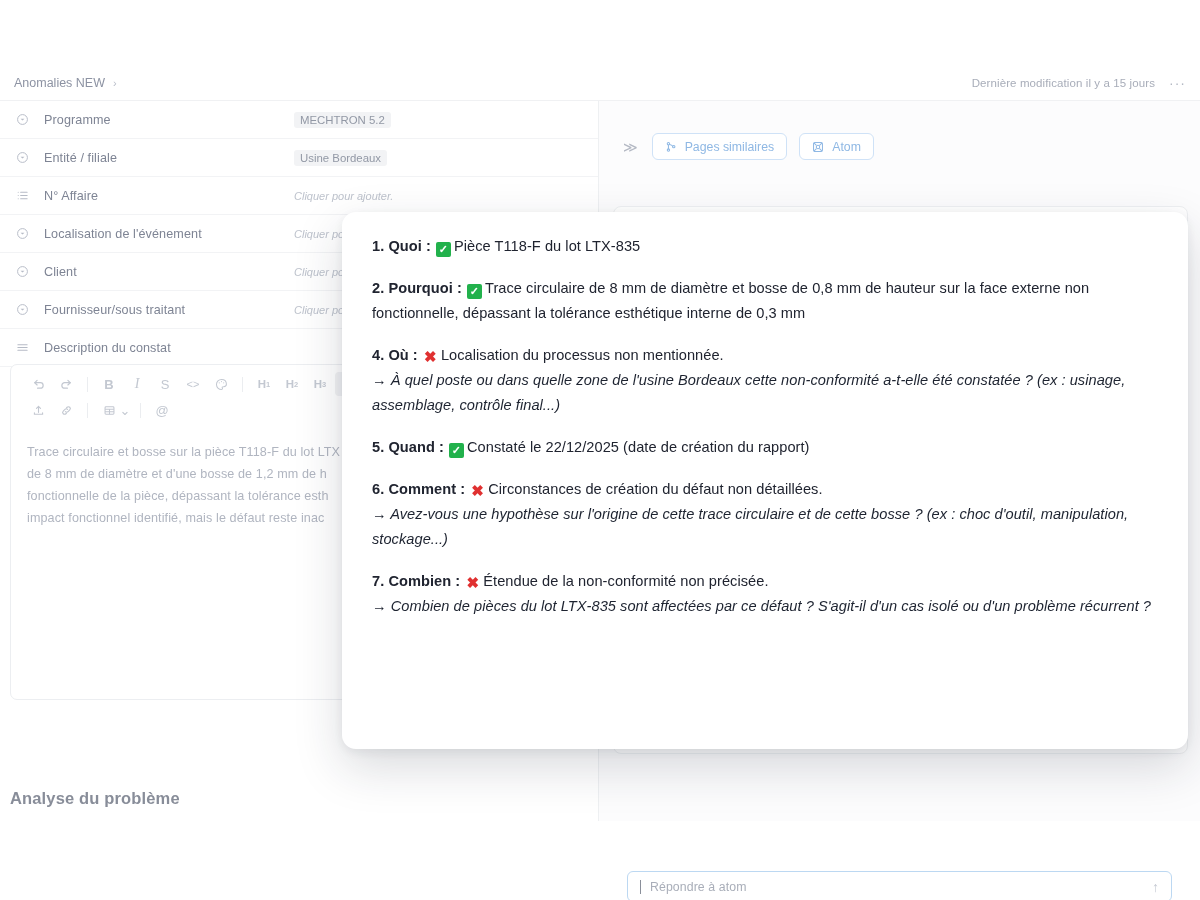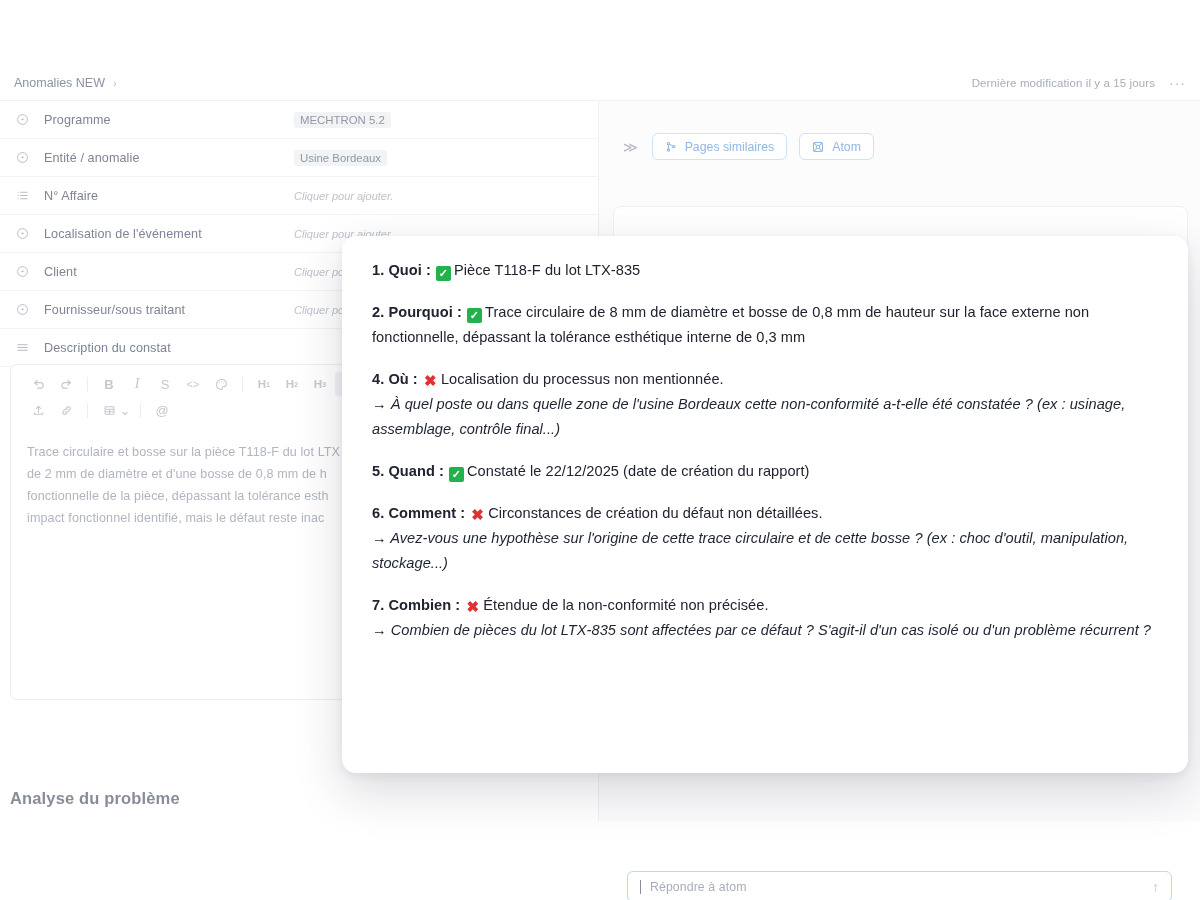--- a/index.html
+++ b/index.html
@@ -102,21 +102,21 @@
     display: flex; align-items: center; padding: 0 12px;
   }
   .reply-caret {
     width: 1px; height: 14px; background: #8a8f9a; margin-right: 1px;
   }
   .reply-ph { font-size: 12.3px; color: #a9aeb9; letter-spacing: .1px; margin-left: 8px; }
   .send-arrow { margin-left: auto; color: #c3c8d1; font-size: 14px; }
 
   
   .modal {
-    position: absolute; left: 342px; top: 236px; width: 846px; height: 537px;
+    position: absolute; left: 342px; top: 212px; width: 846px; height: 537px;
     background: #ffffff; border-radius: 14px;
     box-shadow: 0 18px 48px rgba(30,38,55,.17), 0 3px 10px rgba(30,38,55,.07);
     padding: 22px 30px 0 30px; overflow: hidden;
   }
   .blk { margin-bottom: 17px; }
   .blk:last-child { margin-bottom: 0; }
   .qline {
     font-size: 14.6px; line-height: 25px; color: #202430; letter-spacing: .05px;
   }
   .qline b { font-weight: 700; }
@@ -164,21 +164,21 @@
           <span class="prop-label">Programme</span>
           <span class="prop-chip">MECHTRON 5.2</span>
         </div>
         <div class="prop-row">
           <span class="prop-icon">
             <svg width="13" height="13" viewBox="0 0 14 14" fill="none" stroke="currentColor" stroke-width="1.05">
               <circle cx="7" cy="7" r="5.3"></circle>
               <path d="M4.9 6.1 7 8.2l2.1-2.1" fill="currentColor" stroke="none"></path>
             </svg>
           </span>
-          <span class="prop-label">Entité / anomalie</span>
+          <span class="prop-label">Entité / filiale</span>
           <span class="prop-chip">Usine Bordeaux</span>
         </div>
         <div class="prop-row">
           <span class="prop-icon">
             <svg width="13" height="13" viewBox="0 0 14 14" fill="none" stroke="currentColor" stroke-width="1.1" stroke-linecap="round">
               <path d="M5 3.4h7M5 7h7M5 10.6h7"></path>
               <circle cx="2.4" cy="3.4" r=".55" fill="currentColor" stroke="none"></circle>
               <circle cx="2.4" cy="7" r=".55" fill="currentColor" stroke="none"></circle>
               <circle cx="2.4" cy="10.6" r=".55" fill="currentColor" stroke="none"></circle>
             </svg>
@@ -281,21 +281,21 @@
             <rect x="2.2" y="3" width="9.6" height="8" rx="1"></rect>
               <path d="M2.2 5.6h9.6M2.2 8.3h9.6M7 5.6V11"></path>
             </svg>
         </span>
         <span class="tb-btn" style="font-size:13px;width:14px;margin-left:-6px">⌄</span>
         <span class="tb-sep"></span>
         <span class="tb-btn" style="font-size:13px">@</span>
       </div>
     </div>
     <div class="editor-body">Trace circulaire et bosse sur la pièce T118-F du lot LTX
-de 2 mm de diamètre et d'une bosse de 0,8 mm de h
+de 8 mm de diamètre et d'une bosse de 1,2 mm de h
 fonctionnelle de la pièce, dépassant la tolérance esth
 impact fonctionnel identifié, mais le défaut reste inac</div>
   </div>
 
   <div class="section-heading">Analyse du problème</div>
 
   <div class="vdivider"></div>
   <div class="right-col">
     <div class="right-toolbar">
       <span class="chev-btn">≫</span>

